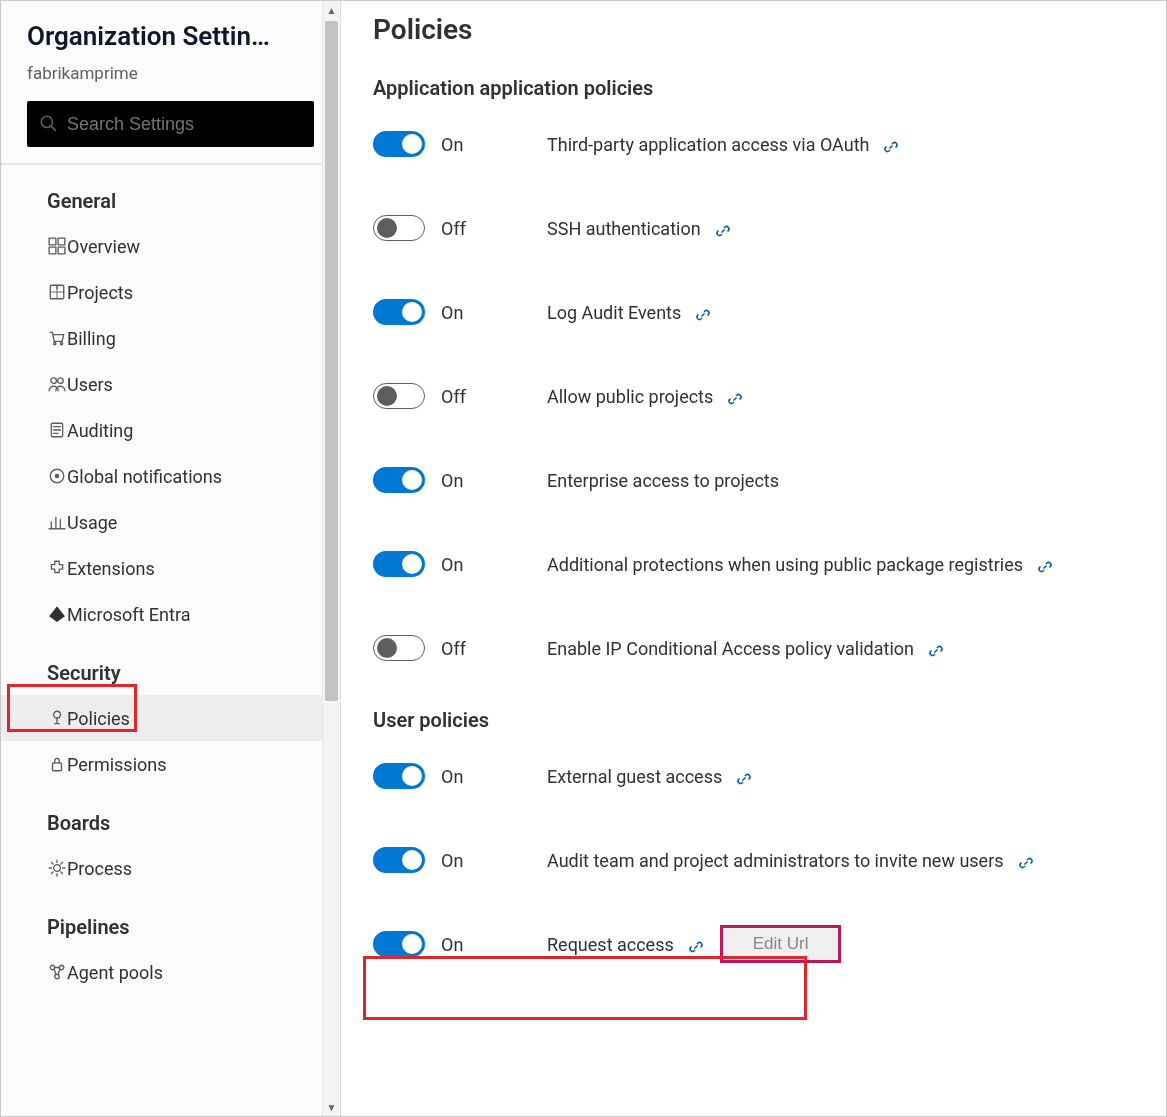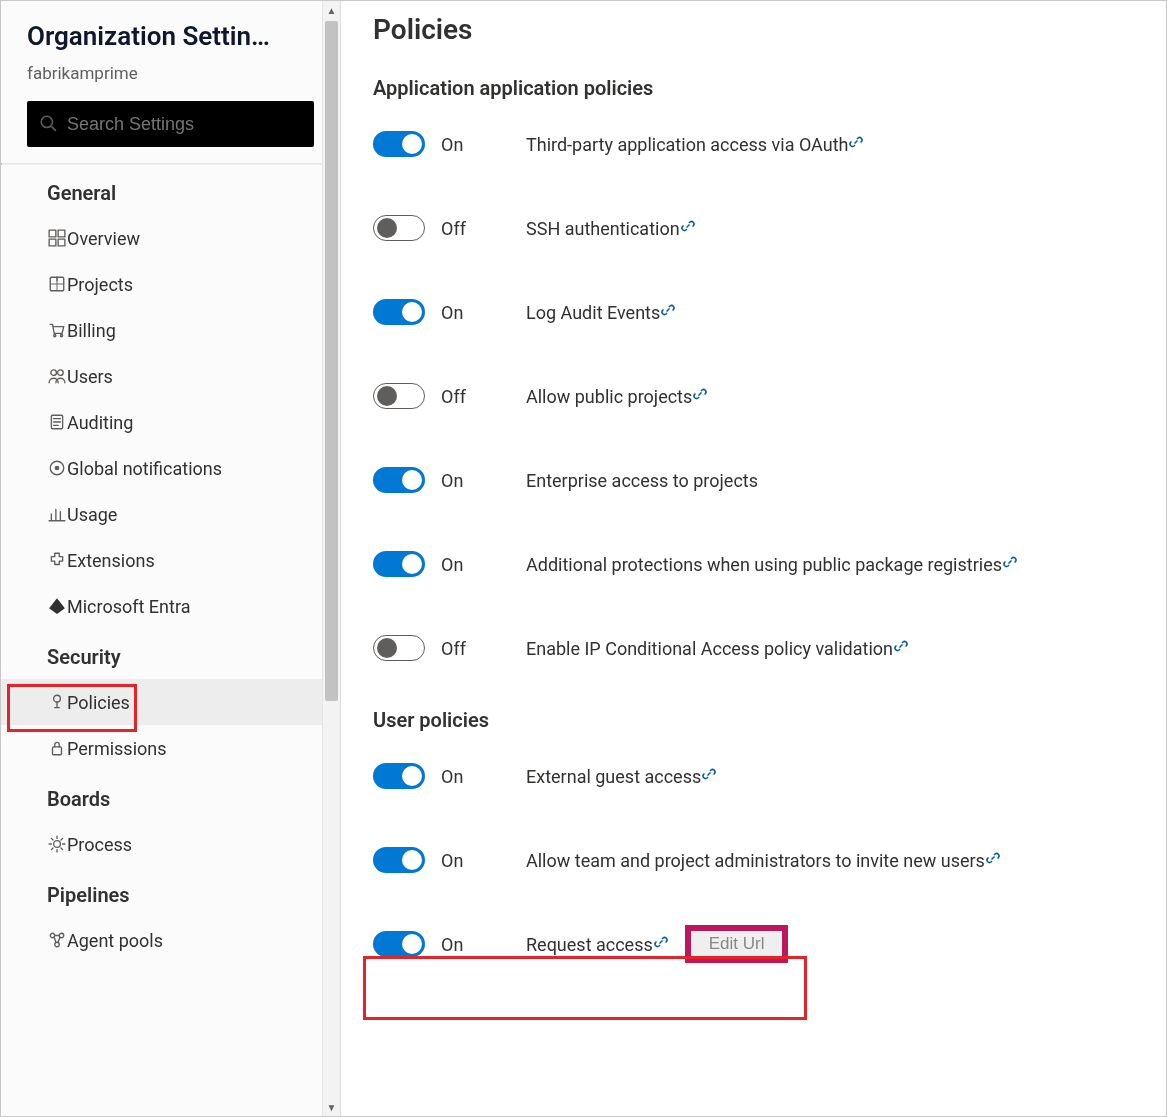--- a/index.html
+++ b/index.html
@@ -72,21 +72,21 @@
     width: 100%;
   }
   .sidebar-divider {
     border-top: 1px solid #e5e5e5;
     margin: 0;
   }
   .nav-group-label {
     font-size: 20px;
     font-weight: 600;
     color: #323130;
-    padding: 16px 26px 10px 46px;
+    padding: 24px 26px 10px 46px;
   }
   .nav-item {
     display: flex;
     align-items: center;
     height: 46px;
     padding: 0 26px 0 46px;
     font-size: 18px;
     color: #323130;
     cursor: pointer;
   }
@@ -176,35 +176,35 @@
   .toggle.off .knob { left:3px; top:1.5px; background:#605e5c; }
   .toggle-state {
     width: 70px;
     font-size: 18px;
     margin-left: 16px;
     color:#323130;
   }
   .policy-label {
     font-size: 18px;
     color:#323130;
-    margin-left: 15px;
+    margin-left: 36px;
     display:flex;
-    align-items:flex-start;
-    gap:0;
+    align-items:flex-end;
+    gap:14px;
   }
   .link-icon {
     color:#005a9e;
     display:inline-flex;
   }
   .edit-url-btn {
     margin-left: 16px;
     height: 38px;
-    padding: 0 18px;
+    padding: 0 30px;
     background:#efefef;
-    border:6px solid #be185d;
+    border:3px solid #be185d;
     color:#8a8886;
     font-size:17px;
     cursor: default;
   }
 </style>
 </head>
 <body>
 
 <div class="app">
 
@@ -487,21 +487,21 @@
               </svg>
             </span>
           </div>
         </div>
         <div class="policy-row" id="row-admin-invite">
           <div class="toggle on">
             <div class="knob"></div>
           </div>
           <div class="toggle-state">On</div>
           <div class="policy-label">
-            <span>Allow team and project administrators to invite new users</span>
+            <span>Audit team and project administrators to invite new users</span>
             <span class="link-icon">
               <svg width="16" height="16" viewBox="0 0 16 16" fill="none" stroke="currentColor" stroke-width="1.5">
                 <path d="M6.5 9.5l3-3M7 11l-1 1a2.5 2.5 0 0 1-3.5-3.5l1-1M9 5l1-1a2.5 2.5 0 0 1 3.5 3.5l-1 1"></path>
               </svg>
             </span>
           </div>
         </div>
         <div class="policy-row" id="row-request-access">
           <div class="toggle on">
             <div class="knob"></div>

